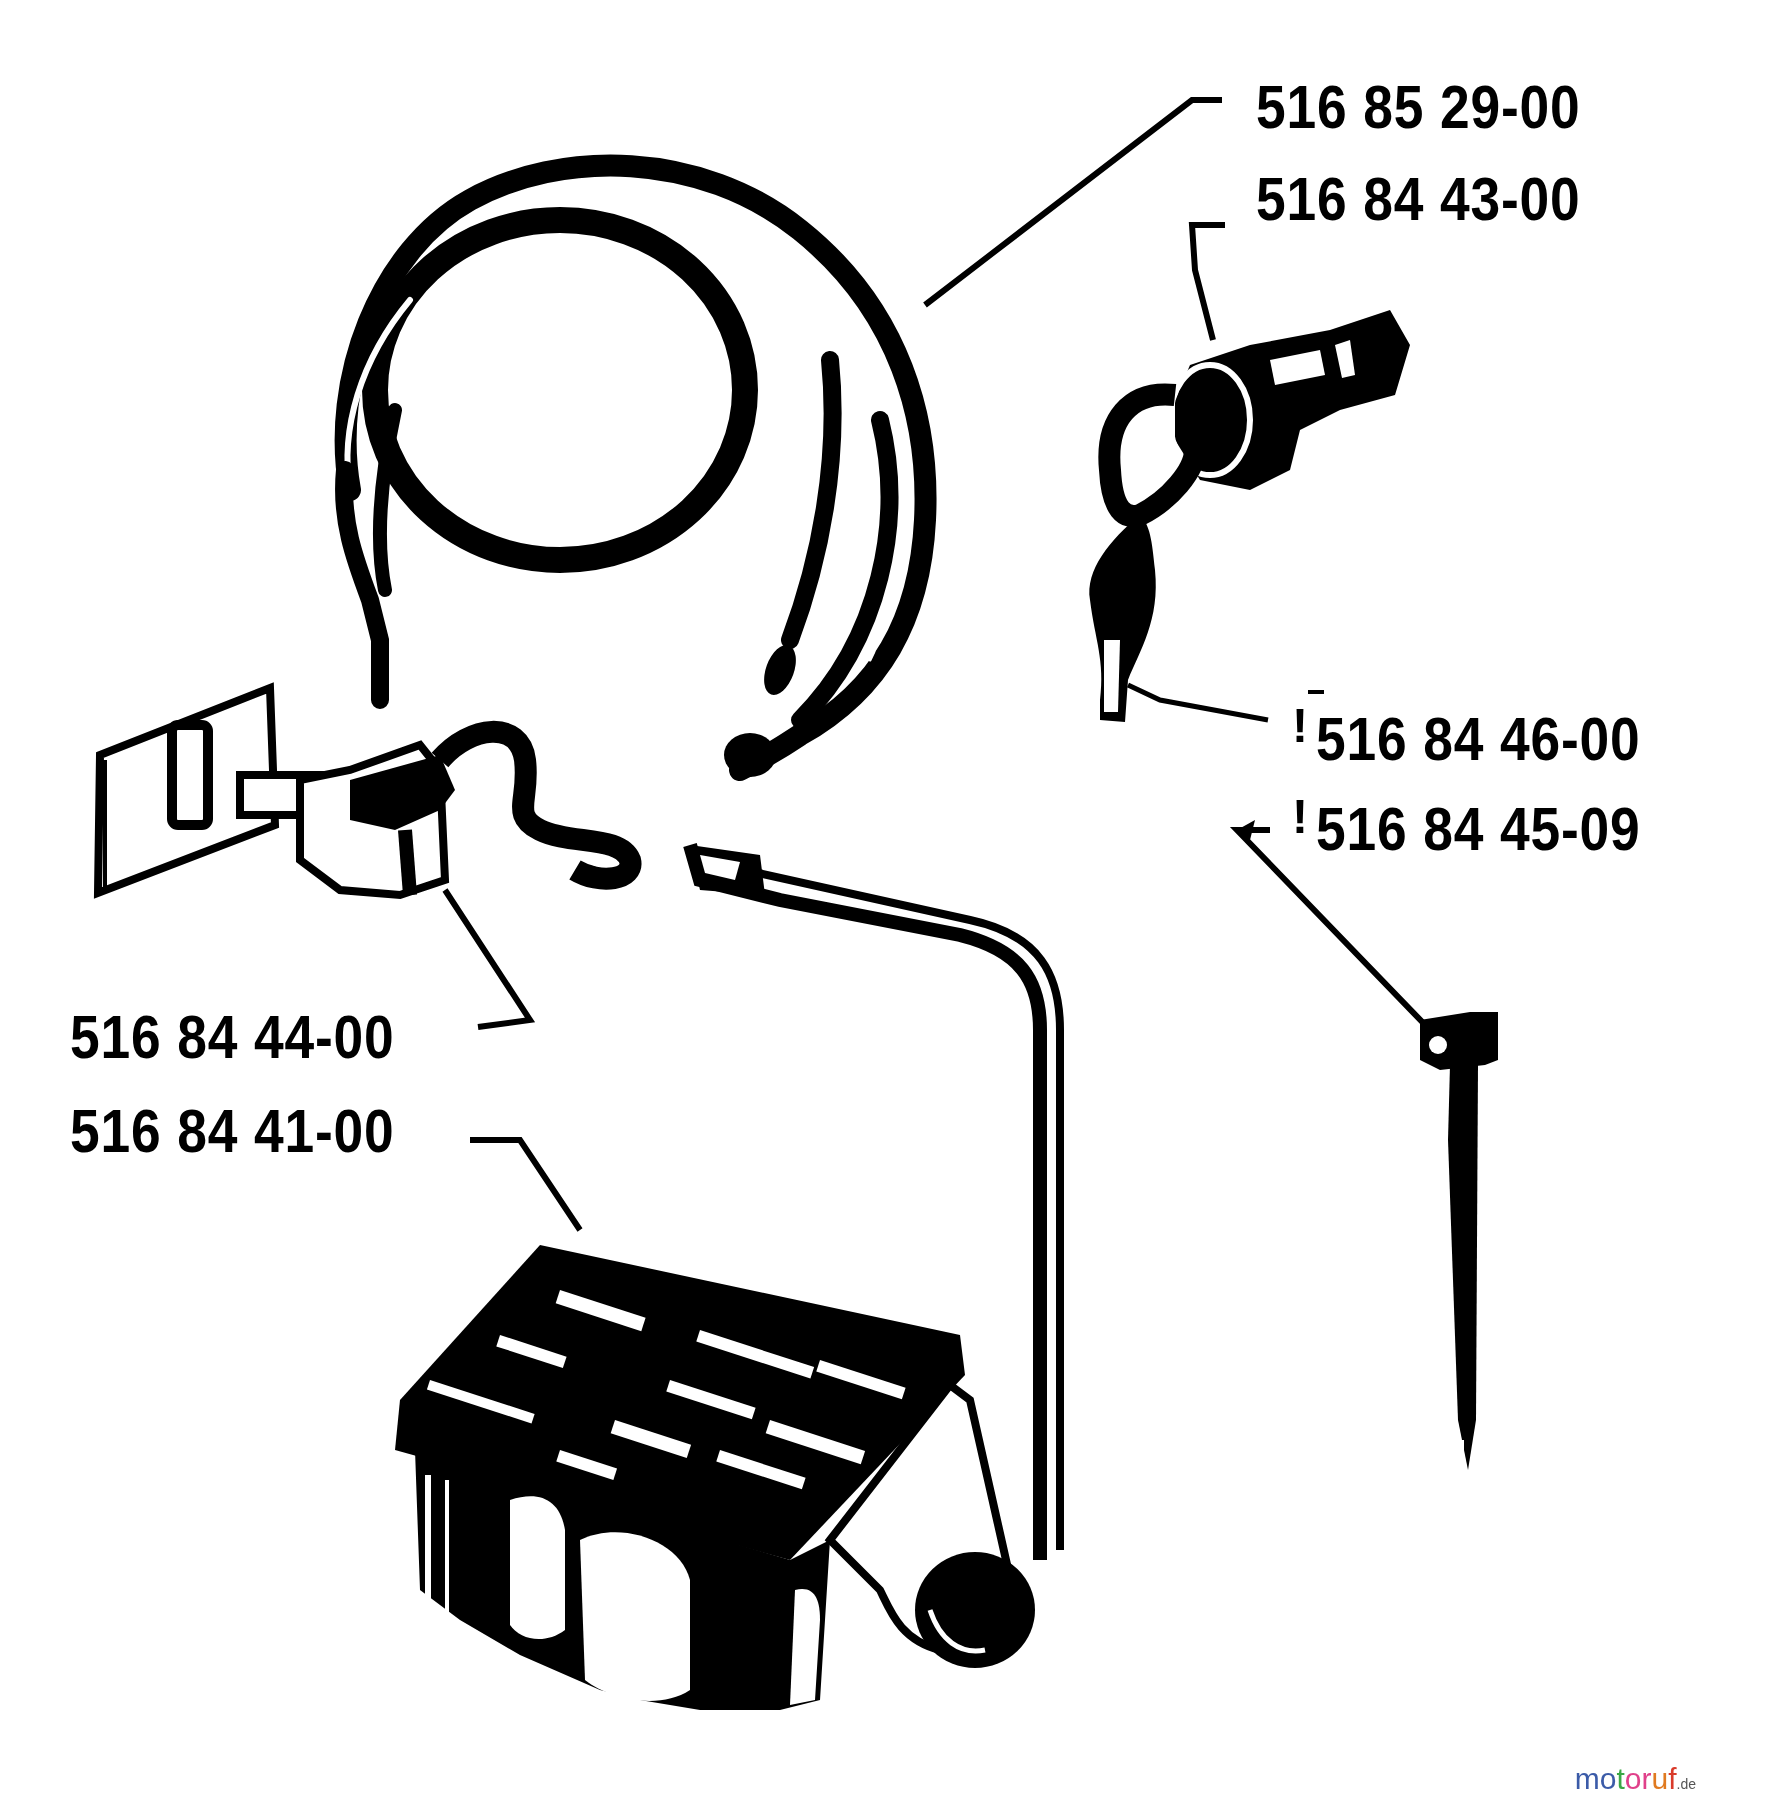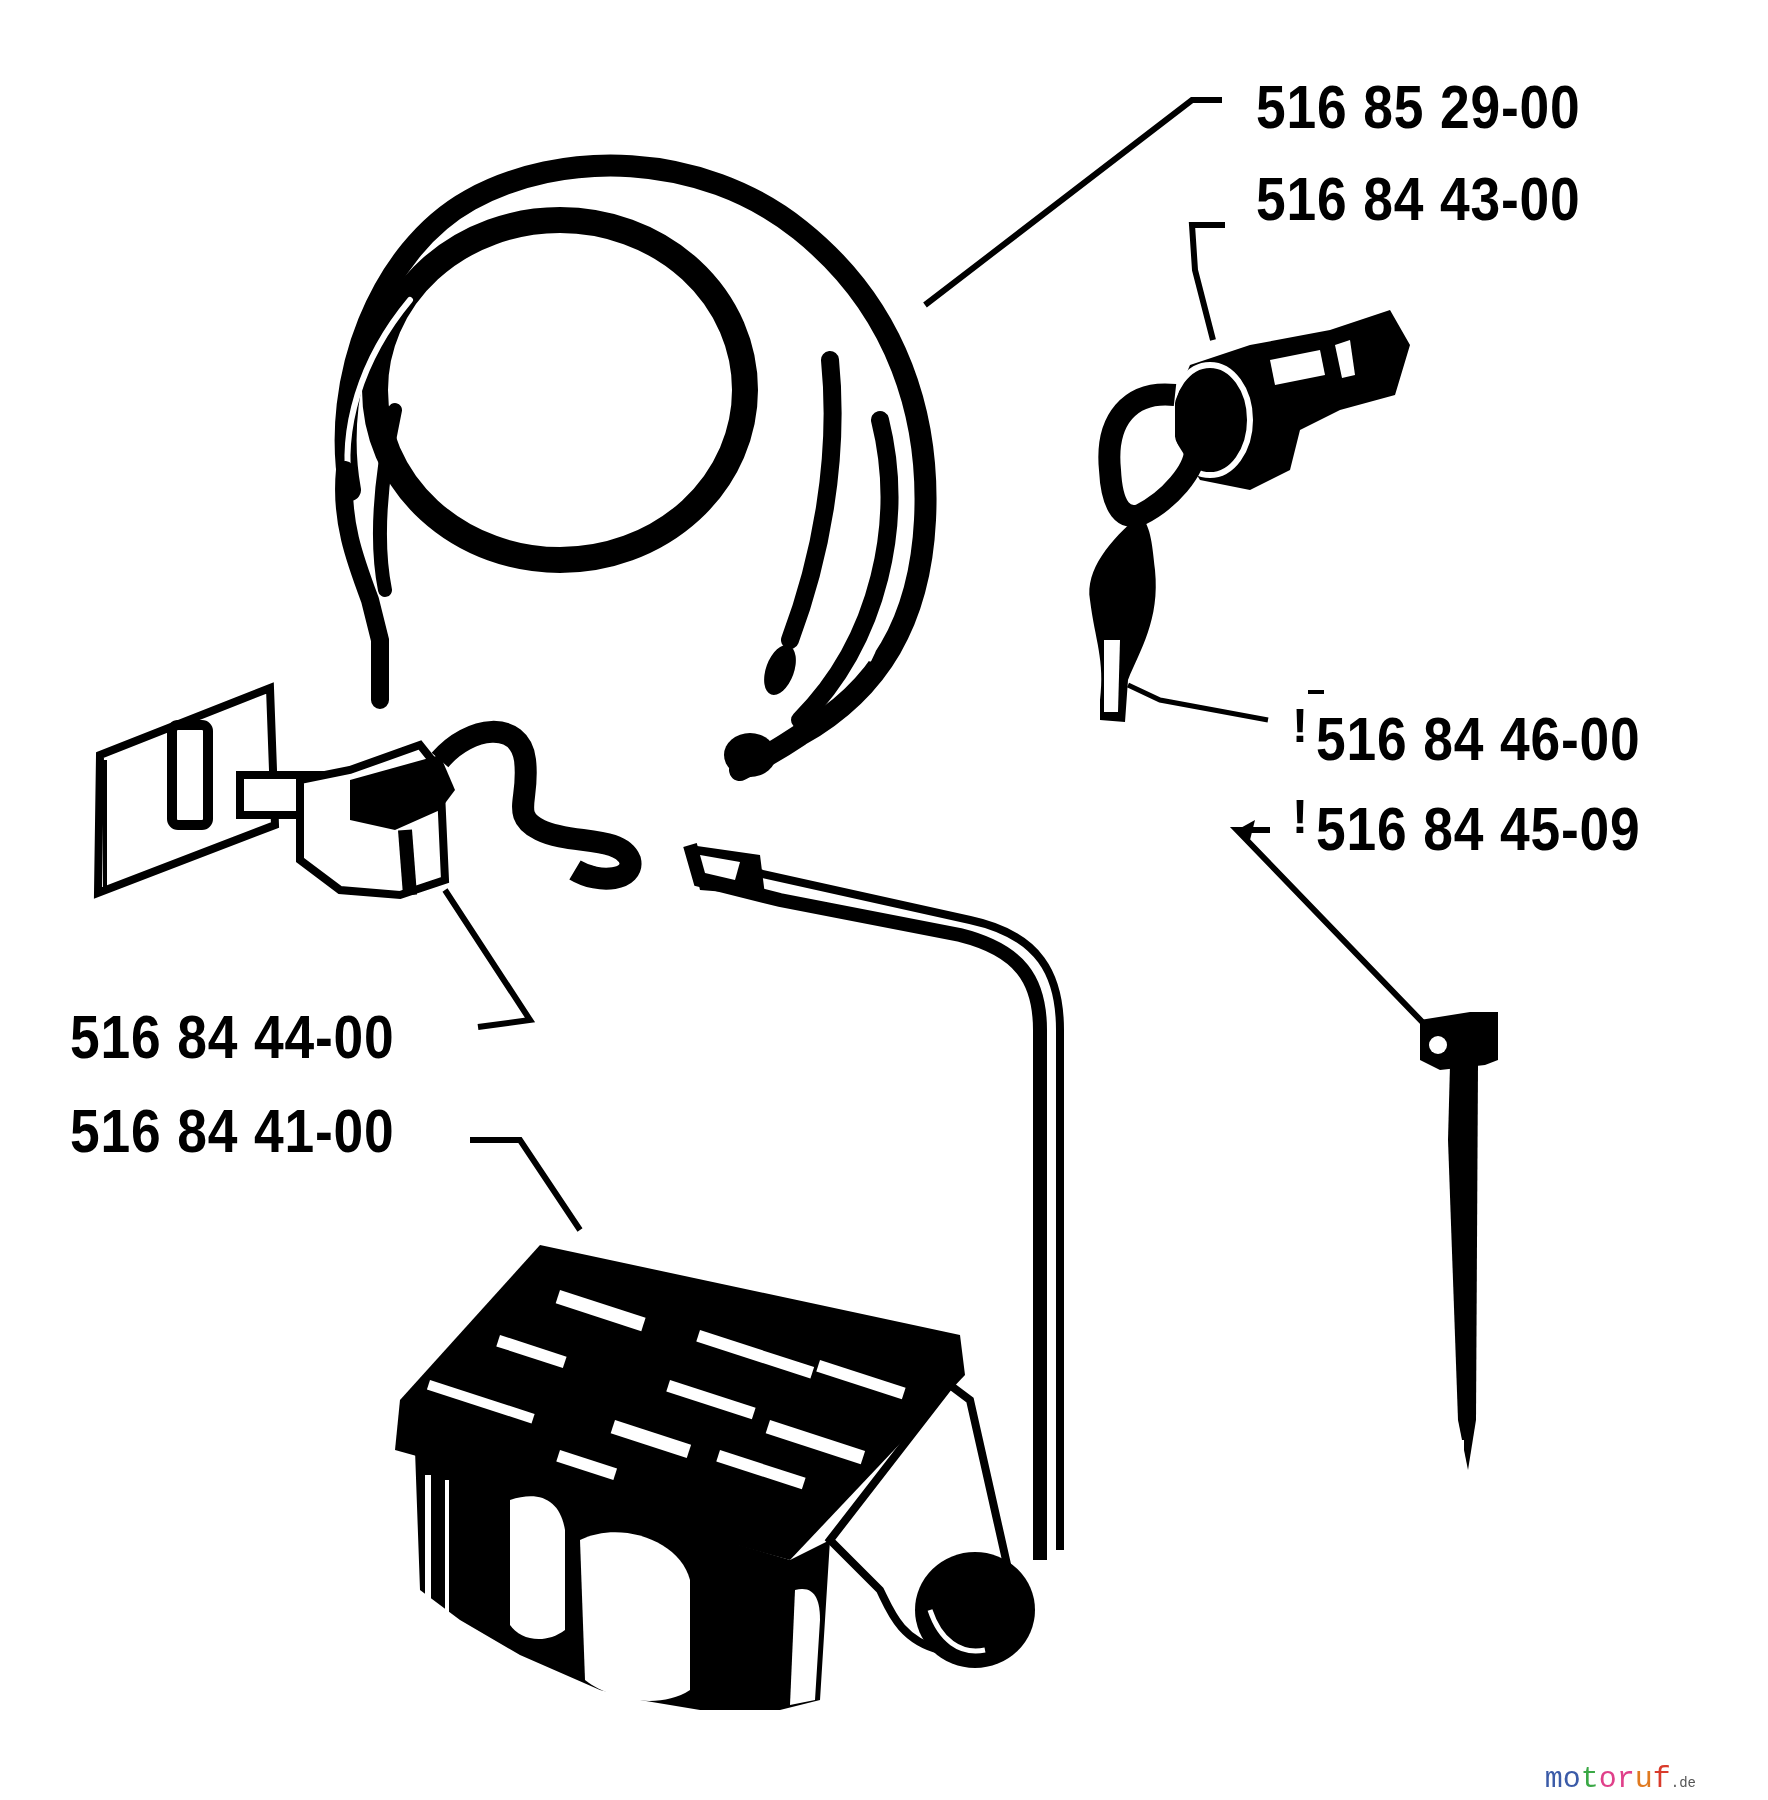--- a/index.html
+++ b/index.html
@@ -23,21 +23,21 @@
       font-family: "Liberation Sans", sans-serif;
       font-weight: bold;
       font-size: 48px;
       color: #000;
       line-height: 1;
     }
     .logo {
       position: absolute;
       right: 12px;
       bottom: 6px;
-      font-family: Liberation Mono, monospace;
+      font-family: Liberation Sans, sans-serif;
       font-size: 30px;
       line-height: 1;
       white-space: nowrap;
       text-align: center;
     }
     .logo .tld { font-size: 14px; color: #555; }
   </style>
 </head>
 <body>
 

